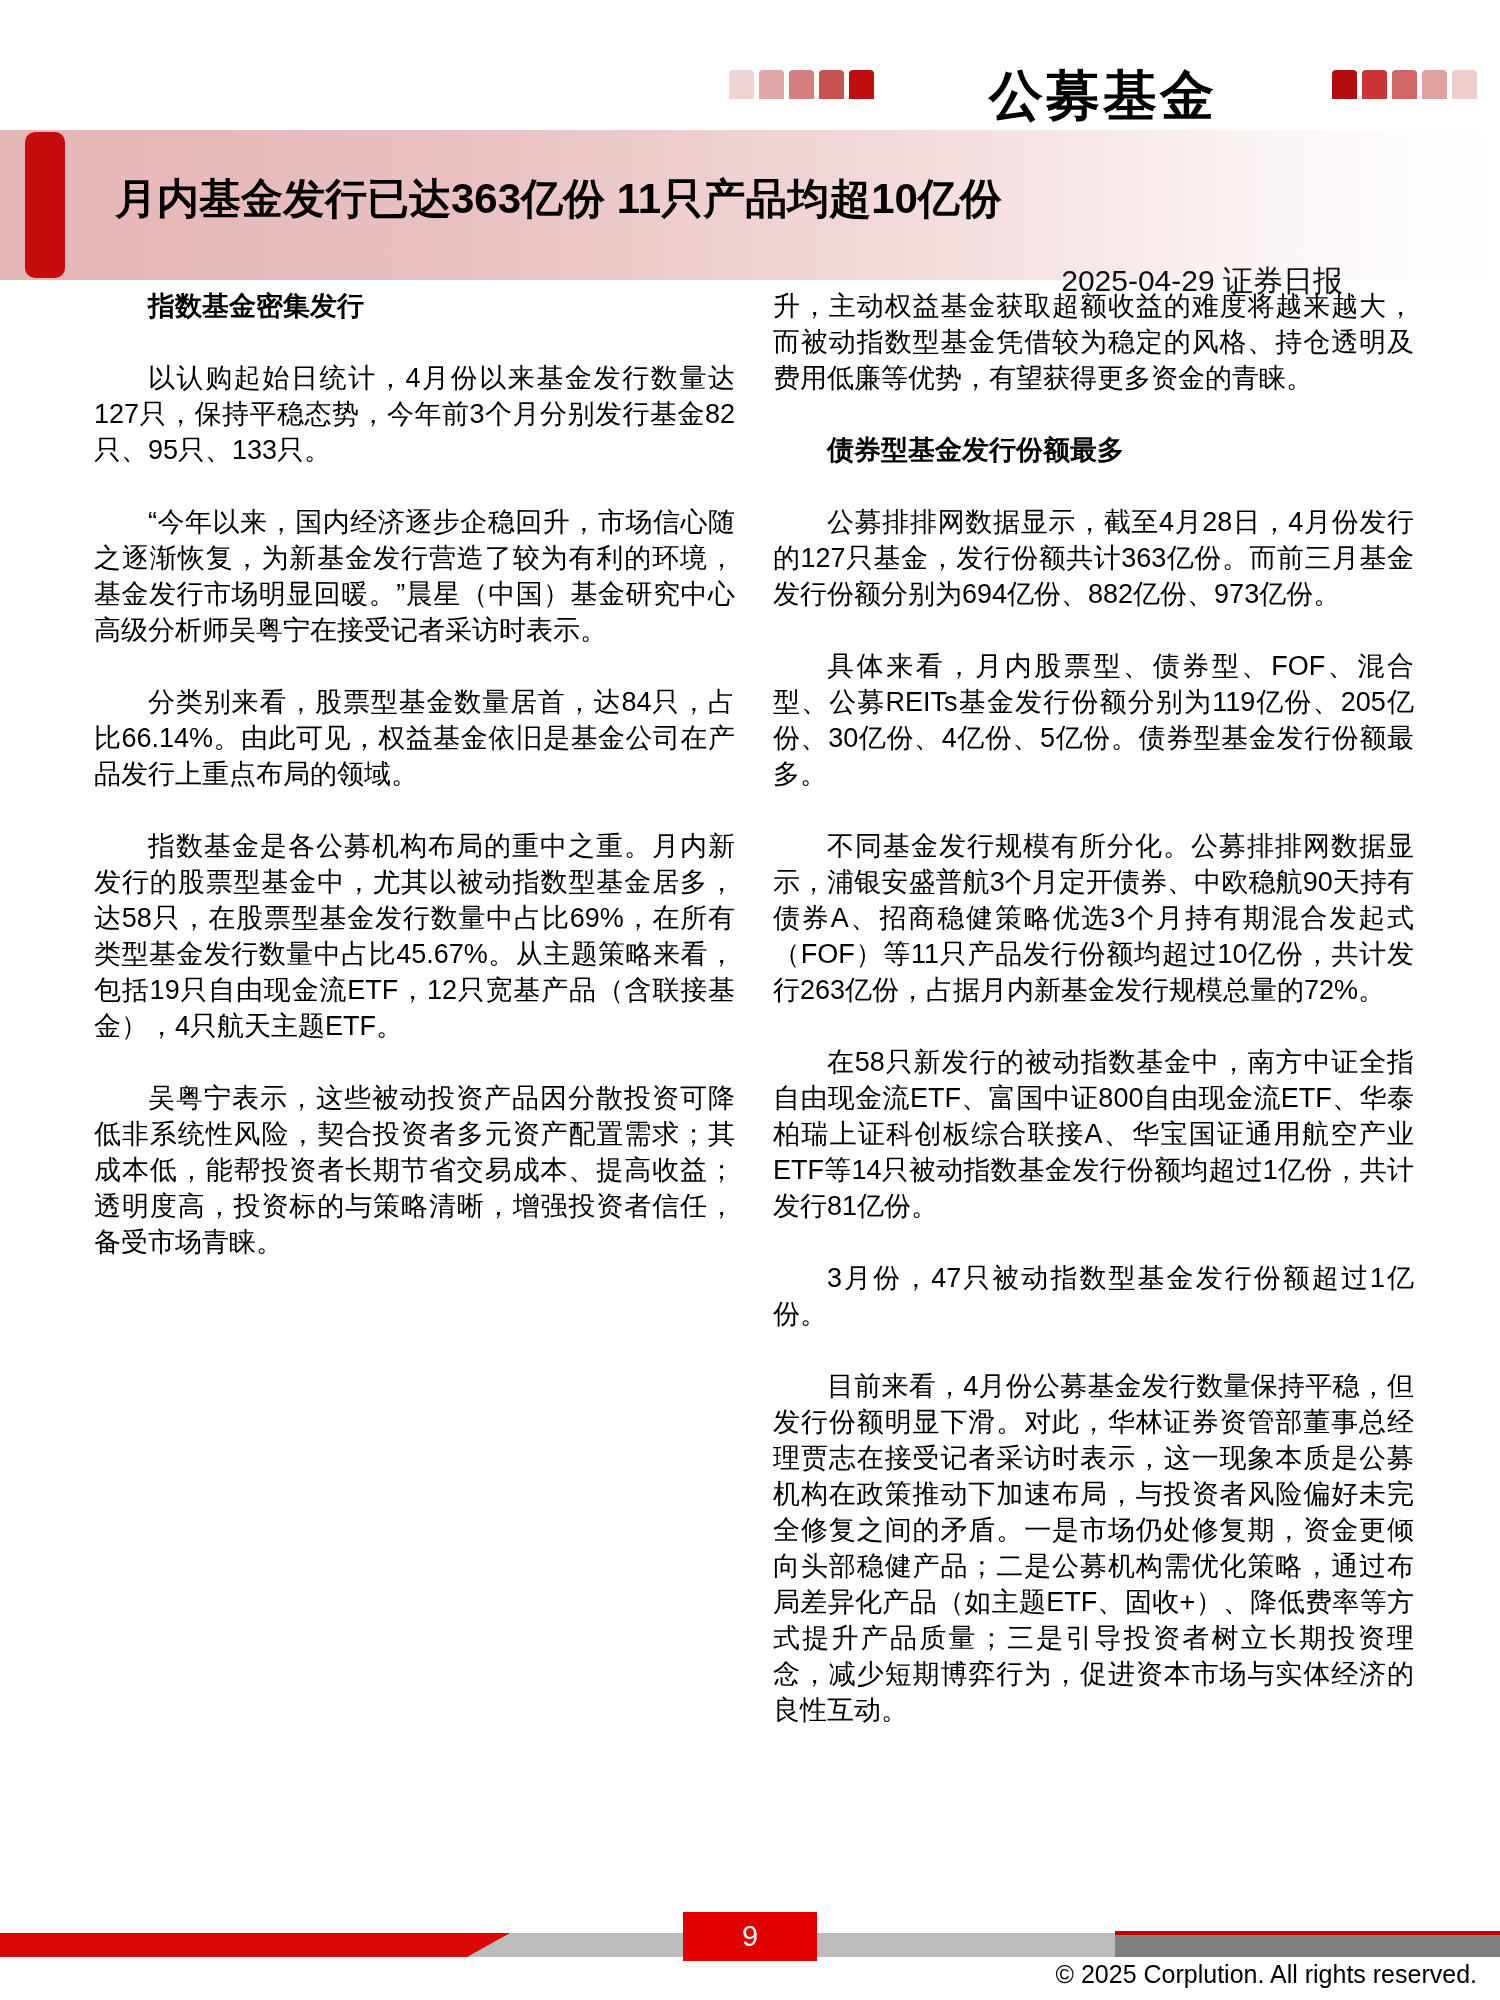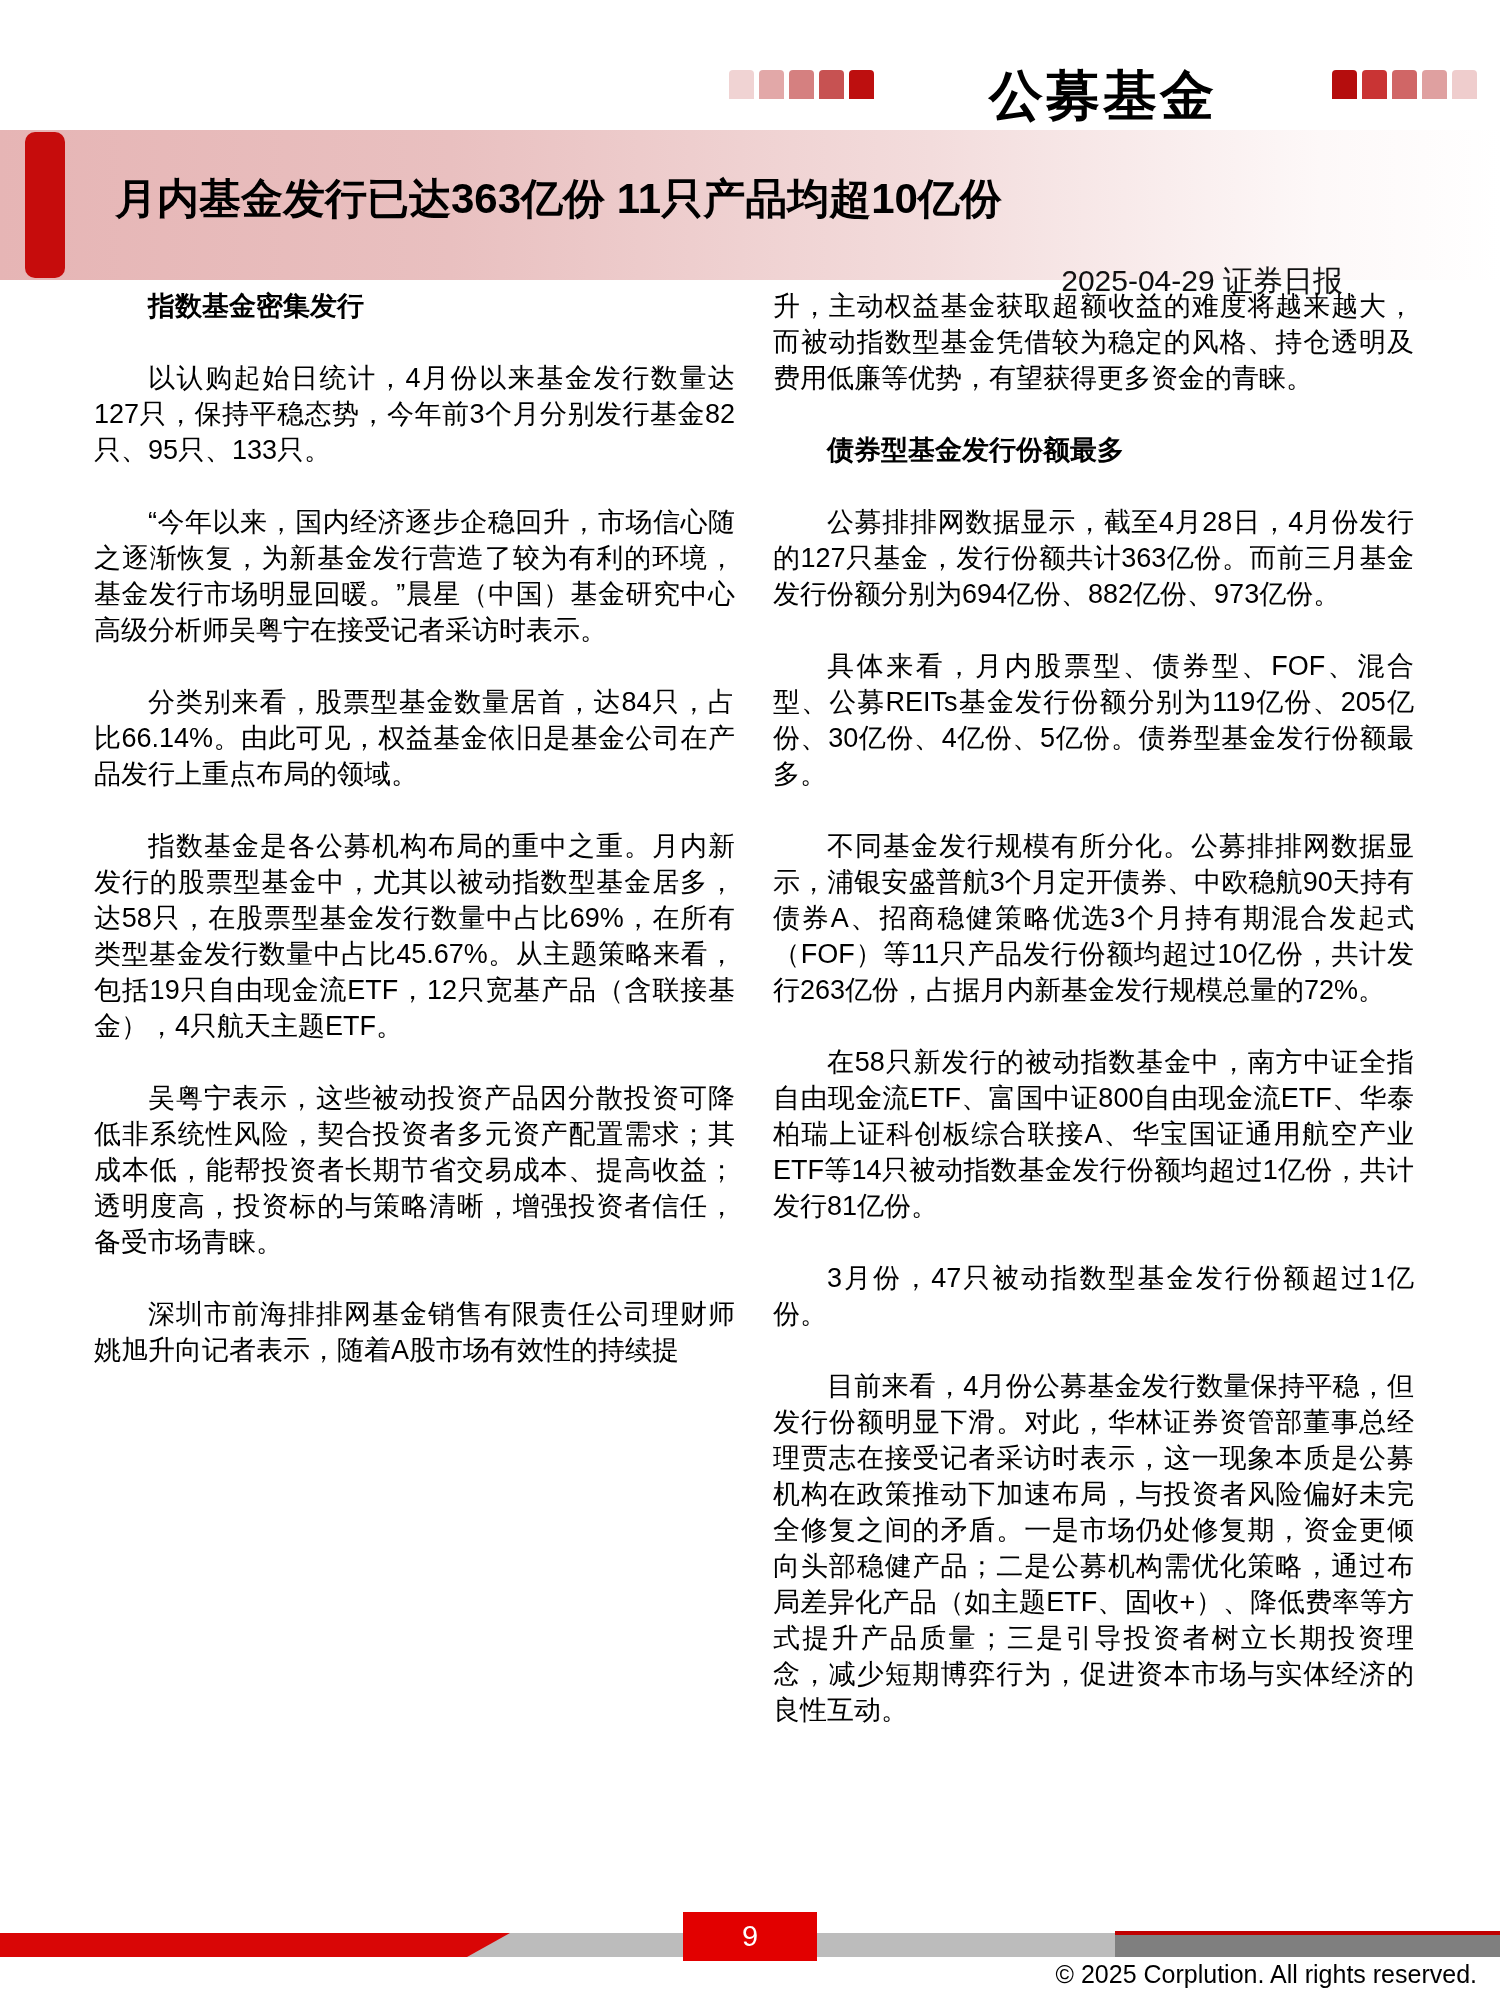--- a/index.html
+++ b/index.html
@@ -88,21 +88,20 @@
   <div class="article-title">月内基金发行已达363亿份 11只产品均超10亿份</div>
   <div class="dateline">2025-04-29 证券日报</div>
 
   <div class="col col-left">
       <h3 class="subhead">指数基金密集发行</h3>
       <p class="para">以认购起始日统计，4月份以来基金发行数量达127只，保持平稳态势，今年前3个月分别发行基金82只、95只、133只。</p>
       <p class="para">“今年以来，国内经济逐步企稳回升，市场信心随之逐渐恢复，为新基金发行营造了较为有利的环境，基金发行市场明显回暖。”晨星（中国）基金研究中心高级分析师吴粤宁在接受记者采访时表示。</p>
       <p class="para">分类别来看，股票型基金数量居首，达84只，占比66.14%。由此可见，权益基金依旧是基金公司在产品发行上重点布局的领域。</p>
       <p class="para">指数基金是各公募机构布局的重中之重。月内新发行的股票型基金中，尤其以被动指数型基金居多，达58只，在股票型基金发行数量中占比69%，在所有类型基金发行数量中占比45.67%。从主题策略来看，包括19只自由现金流ETF，12只宽基产品（含联接基金），4只航天主题ETF。</p>
       <p class="para">吴粤宁表示，这些被动投资产品因分散投资可降低非系统性风险，契合投资者多元资产配置需求；其成本低，能帮投资者长期节省交易成本、提高收益；透明度高，投资标的与策略清晰，增强投资者信任，备受市场青睐。</p>
-      <p class="para">深圳市前海排排网基金销售有限责任公司理财师姚旭升向记者表示，随着A股市场有效性的持续提</p>
     </div>
   <div class="col col-right">
       <p class="para cont">升，主动权益基金获取超额收益的难度将越来越大，而被动指数型基金凭借较为稳定的风格、持仓透明及费用低廉等优势，有望获得更多资金的青睐。</p>
       <h3 class="subhead">债券型基金发行份额最多</h3>
       <p class="para">公募排排网数据显示，截至4月28日，4月份发行的127只基金，发行份额共计363亿份。而前三月基金发行份额分别为694亿份、882亿份、973亿份。</p>
       <p class="para">具体来看，月内股票型、债券型、FOF、混合型、公募REITs基金发行份额分别为119亿份、205亿份、30亿份、4亿份、5亿份。债券型基金发行份额最多。</p>
       <p class="para">不同基金发行规模有所分化。公募排排网数据显示，浦银安盛普航3个月定开债券、中欧稳航90天持有债券A、招商稳健策略优选3个月持有期混合发起式（FOF）等11只产品发行份额均超过10亿份，共计发行263亿份，占据月内新基金发行规模总量的72%。</p>
       <p class="para">在58只新发行的被动指数基金中，南方中证全指自由现金流ETF、富国中证800自由现金流ETF、华泰柏瑞上证科创板综合联接A、华宝国证通用航空产业ETF等14只被动指数基金发行份额均超过1亿份，共计发行81亿份。</p>
       <p class="para">3月份，47只被动指数型基金发行份额超过1亿份。</p>
       <p class="para">目前来看，4月份公募基金发行数量保持平稳，但发行份额明显下滑。对此，华林证券资管部董事总经理贾志在接受记者采访时表示，这一现象本质是公募机构在政策推动下加速布局，与投资者风险偏好未完全修复之间的矛盾。一是市场仍处修复期，资金更倾向头部稳健产品；二是公募机构需优化策略，通过布局差异化产品（如主题ETF、固收+）、降低费率等方式提升产品质量；三是引导投资者树立长期投资理念，减少短期博弈行为，促进资本市场与实体经济的良性互动。</p>

